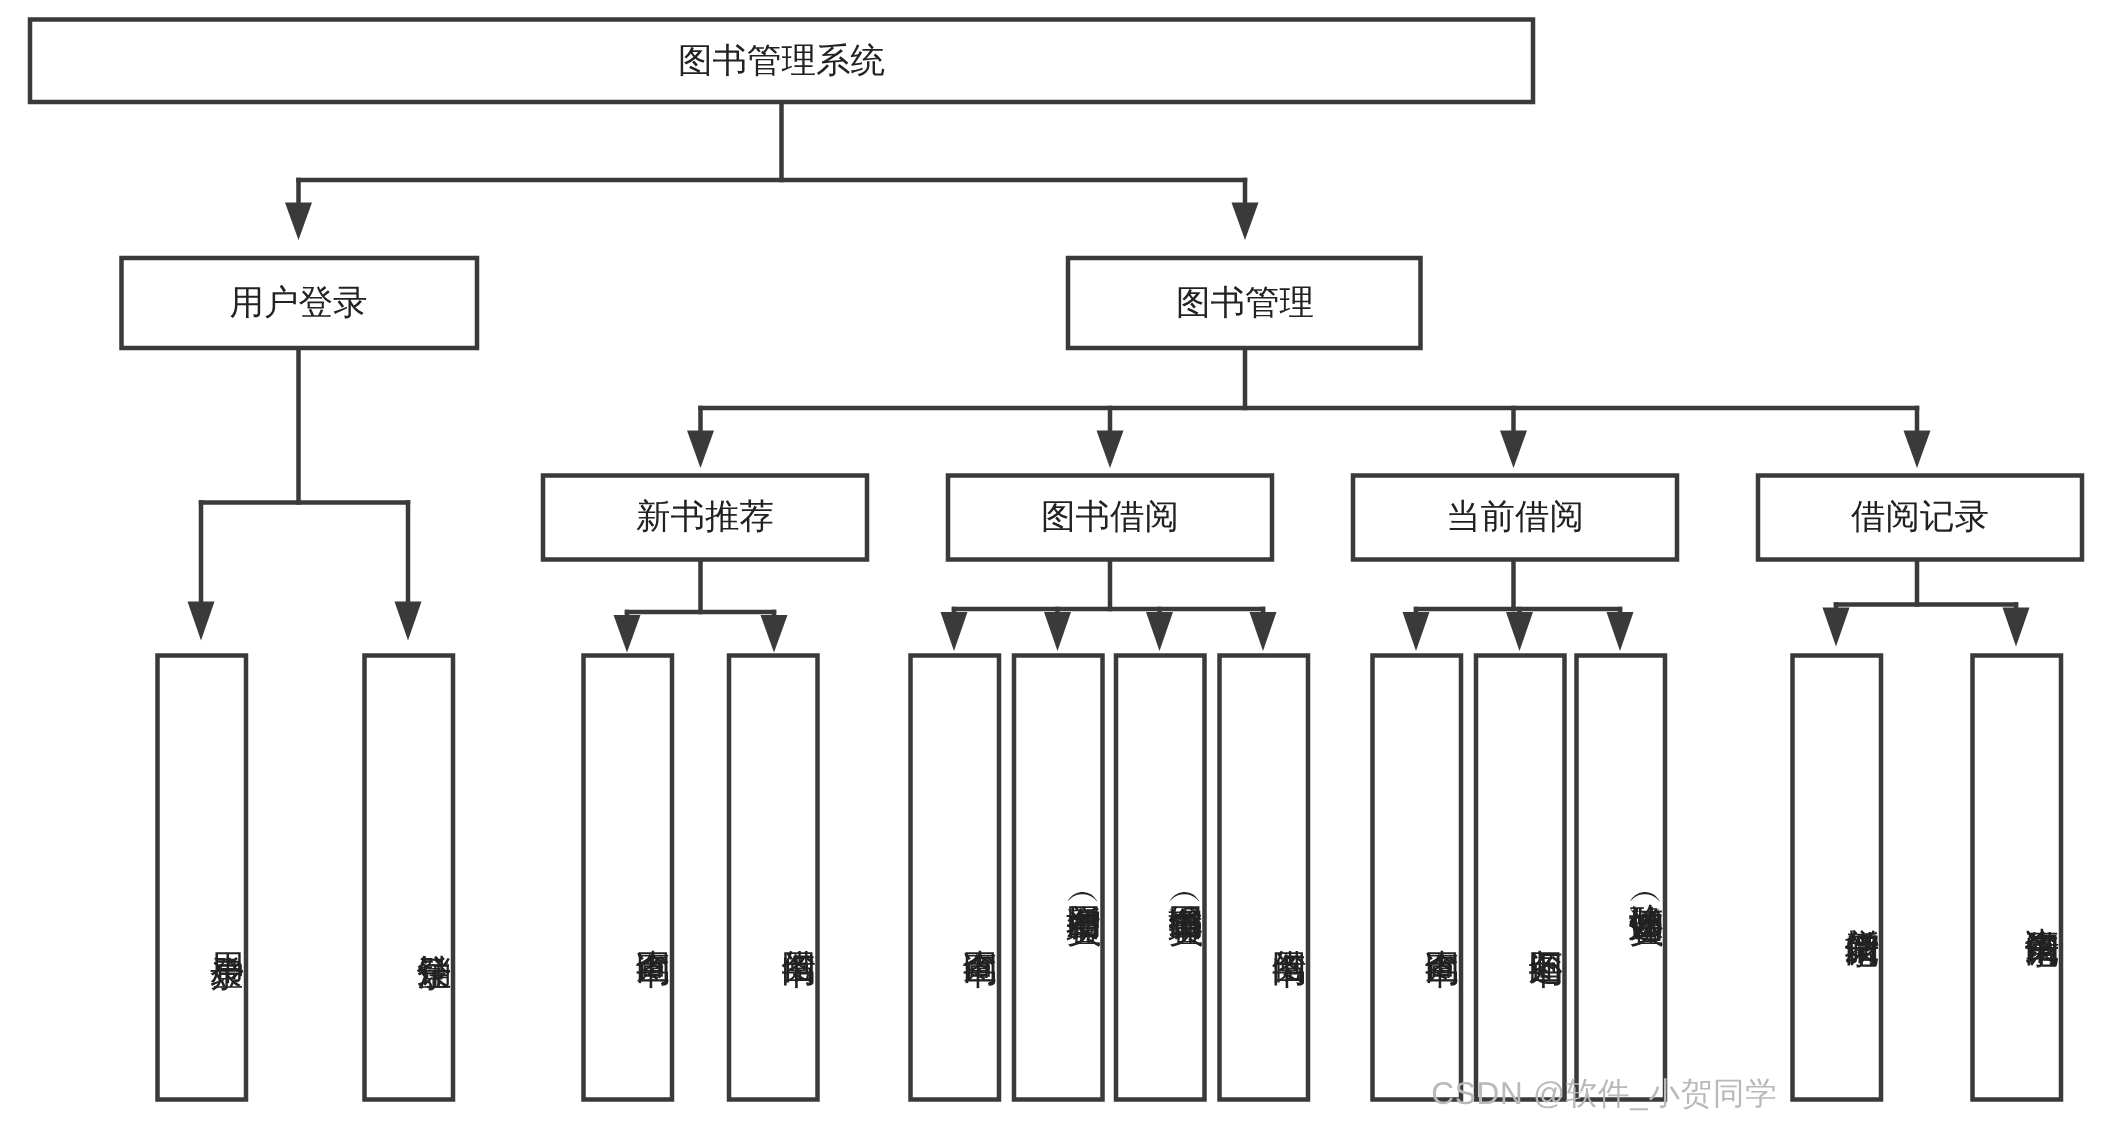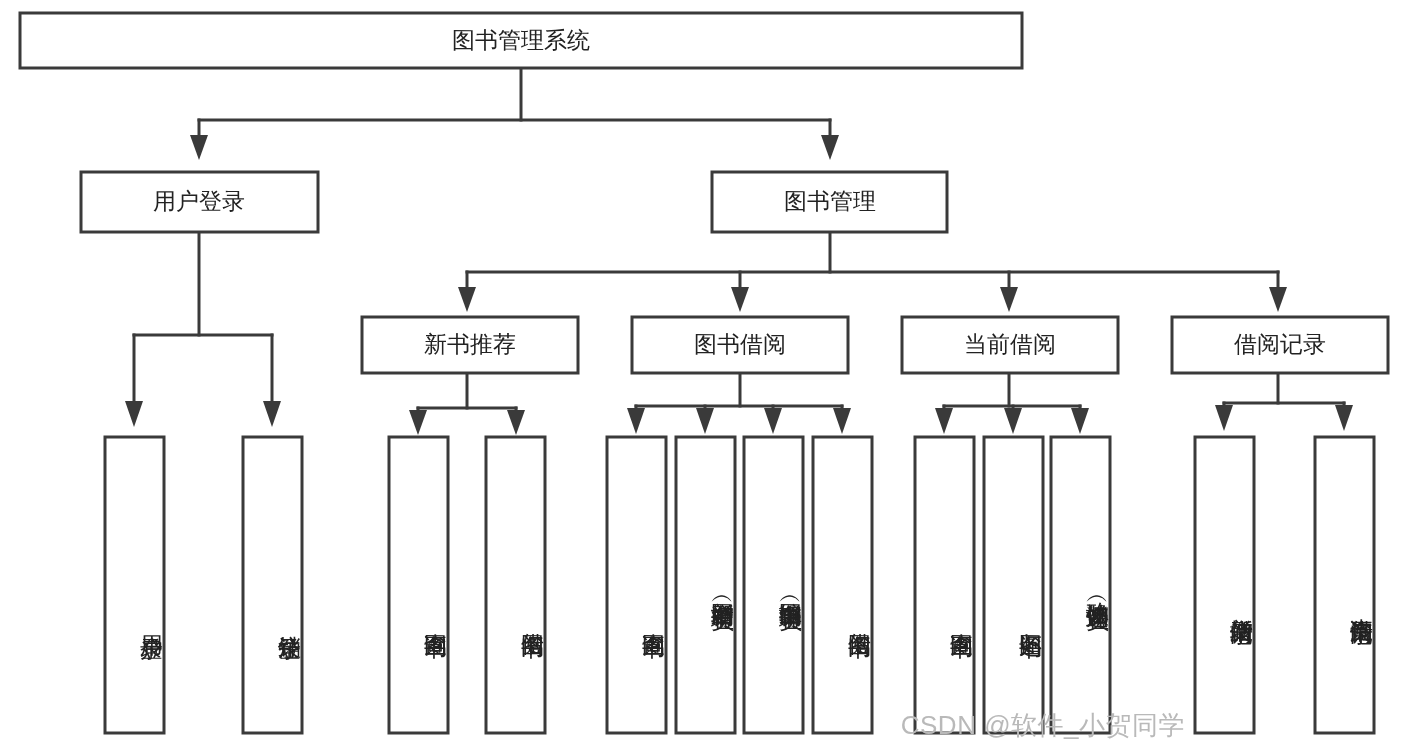--- a/index.html
+++ b/index.html
@@ -62,21 +62,21 @@
     pointer-events: none;
     display: flex;
     align-items: flex-start;
     justify-content: center;
   }
   .watermark {
     position: absolute;
     right: 8px;
     bottom: 4px;
     font-family: "Liberation Sans", "DejaVu Sans", sans-serif;
-    font-size: 26px;
+    font-size: 21px;
     color: #b9b9b9;
     white-space: nowrap;
     letter-spacing: 0.5px;
   }
 </style>
 </head>
 <body>
 
 <div id="diagram-root">
 

